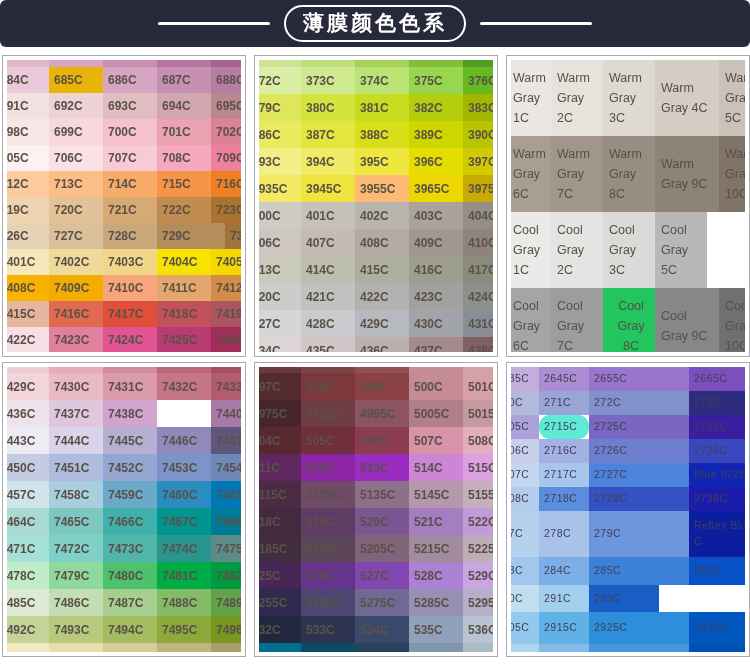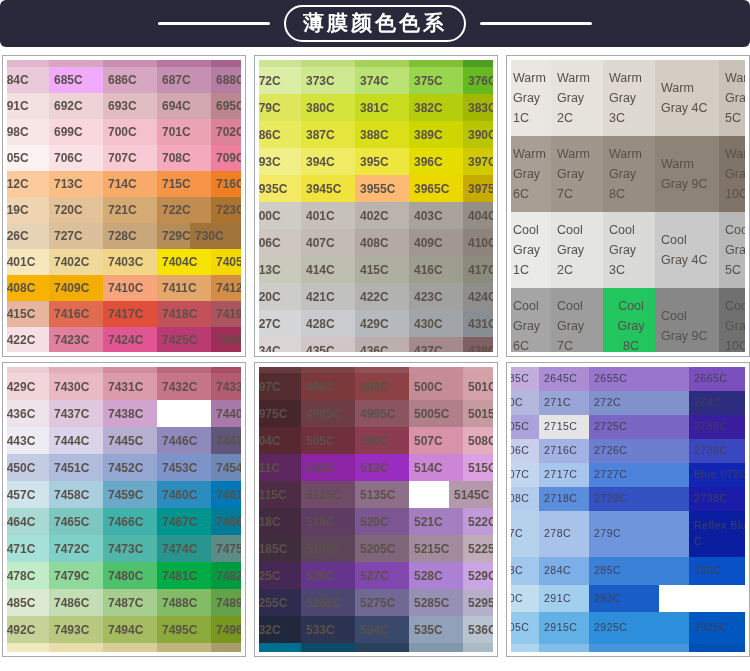--- a/index.html
+++ b/index.html
@@ -66,21 +66,21 @@
             <div class="cell" style="width: 54px; background: rgb(224, 183, 204);"></div>
             <div class="cell" style="width: 54px; background: rgb(215, 165, 193);"></div>
             <div class="cell" style="width: 54px; background: rgb(201, 143, 179);"></div>
             <div class="cell" style="width: 54px; background: rgb(183, 119, 162);"></div>
             <div class="cell" style="width: 54px; background: rgb(166, 99, 145);"></div>
           </div>
           <div class="row" style="height: 26px;">
             <div class="cell" style="width: 54px; background: rgb(234, 201, 218);">
               <span>684C</span>
             </div>
-            <div class="cell" style="width: 54px; background: #f0abfc;">
+            <div class="cell" style="width: 54px; background: #eab308;">
               <span>685C</span>
             </div>
             <div class="cell" style="width: 54px; background: rgb(215, 166, 194);">
               <span>686C</span>
             </div>
             <div class="cell" style="width: 54px; background: rgb(198, 144, 178);">
               <span>687C</span>
             </div>
             <div class="cell" style="width: 54px; background: rgb(181, 125, 162);">
               <span>688C</span>
@@ -174,21 +174,21 @@
           <div class="row" style="height: 26px;">
             <div class="cell" style="width: 54px; background: rgb(230, 210, 181);">
               <span>726C</span>
             </div>
             <div class="cell" style="width: 54px; background: rgb(219, 192, 155);">
               <span>727C</span>
             </div>
             <div class="cell" style="width: 54px; background: rgb(202, 167, 123);">
               <span>728C</span>
             </div>
-            <div class="cell" style="width: 33px; background: rgb(181, 141, 91);">
+            <div class="cell" style="width: 68px; background: rgb(181, 141, 91);">
               <span>729C</span>
             </div>
             <div class="cell" style="width: 54px; background: rgb(159, 115, 58);">
               <span>730C</span>
             </div>
           </div>
           <div class="row" style="height: 26px;">
             <div class="cell" style="width: 54px; background: rgb(247, 231, 189);">
               <span>7401C</span>
             </div>
@@ -498,23 +498,20 @@
           </div>
           <div class="row" style="height: 76px;">
             <div class="cell" style="width: 44px; background: rgb(234, 234, 232);">
               <span>Cool Gray 1C</span>
             </div>
             <div class="cell" style="width: 52px; background: rgb(228, 228, 226);">
               <span>Cool Gray 2C</span>
             </div>
             <div class="cell" style="width: 52px; background: rgb(218, 218, 216);">
               <span>Cool Gray 3C</span>
-            </div>
-            <div class="cell" style="width: 64px; background: rgb(201, 201, 201);">
-              <span>Cool Gray 4C</span>
             </div>
             <div class="cell" style="width: 52px; background: rgb(184, 184, 184);">
               <span>Cool Gray 5C</span>
             </div>
           </div>
           <div class="row" style="height: 76px;">
             <div class="cell" style="width: 44px; background: rgb(165, 165, 165);">
               <span>Cool Gray 6C</span>
             </div>
             <div class="cell" style="width: 52px; background: rgb(157, 157, 157);">
@@ -817,21 +814,21 @@
           <div class="row" style="height: 27px;">
             <div class="cell" style="width: 54px; background: rgb(78, 43, 68);">
               <span>5115C</span>
             </div>
             <div class="cell" style="width: 54px; background: rgb(111, 75, 103);">
               <span>5125C</span>
             </div>
             <div class="cell" style="width: 54px; background: rgb(142, 111, 137);">
               <span>5135C</span>
             </div>
-            <div class="cell" style="width: 54px; background: rgb(180, 152, 172); margin-left: 40px;">
+            <div class="cell" style="width: 54px; background: rgb(180, 152, 172);">
               <span>5145C</span>
             </div>
             <div class="cell" style="width: 54px; background: rgb(198, 174, 189);">
               <span>5155C</span>
             </div>
           </div>
           <div class="row" style="height: 27px;">
             <div class="cell" style="width: 54px; background: rgb(67, 42, 65);">
               <span>518C</span>
             </div>
@@ -964,21 +961,21 @@
               <span>272C</span>
             </div>
             <div class="cell" style="width: 70px; background: rgb(44, 45, 126);">
               <span>273C</span>
             </div>
           </div>
           <div class="row" style="height: 24px;">
             <div class="cell" style="width: 48px; background: rgb(171, 161, 219);">
               <span>2705C</span>
             </div>
-            <div class="cell" style="width: 50px; background: #e5e5e5;">
+            <div class="cell" style="width: 50px; background: #5eead4; border-radius: 11px;">
               <span>2715C</span>
             </div>
             <div class="cell" style="width: 100px; background: rgb(121, 103, 195);">
               <span>2725C</span>
             </div>
             <div class="cell" style="width: 70px; background: rgb(57, 30, 159);">
               <span>2735C</span>
             </div>
           </div>
           <div class="row" style="height: 24px;">

